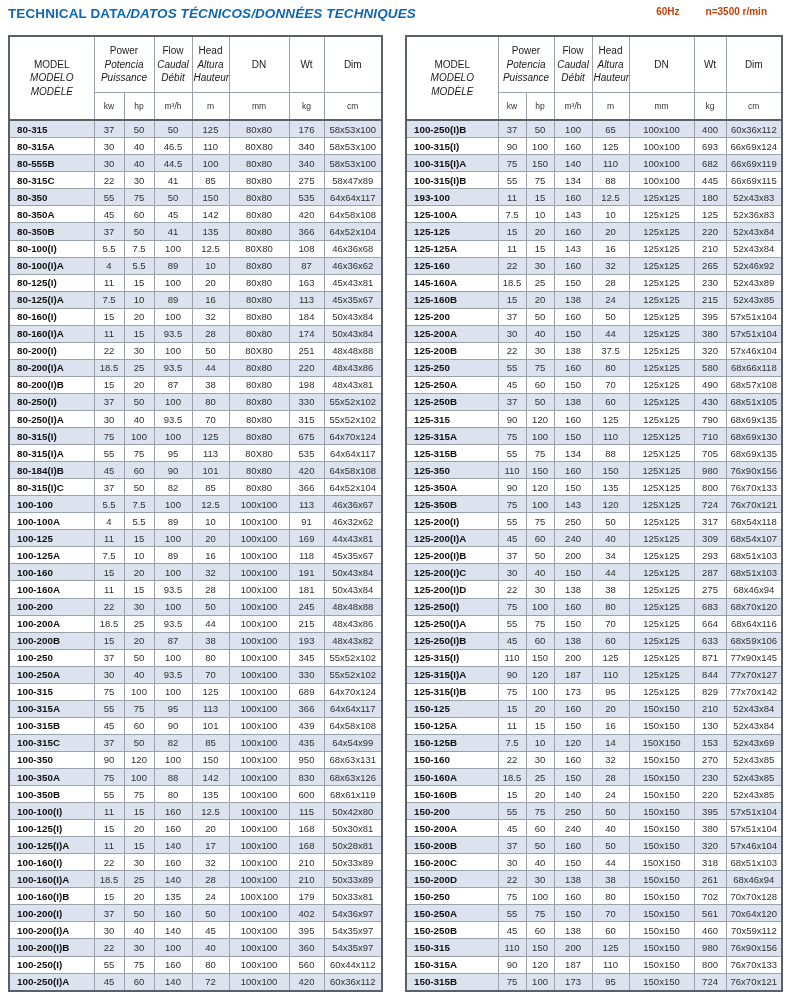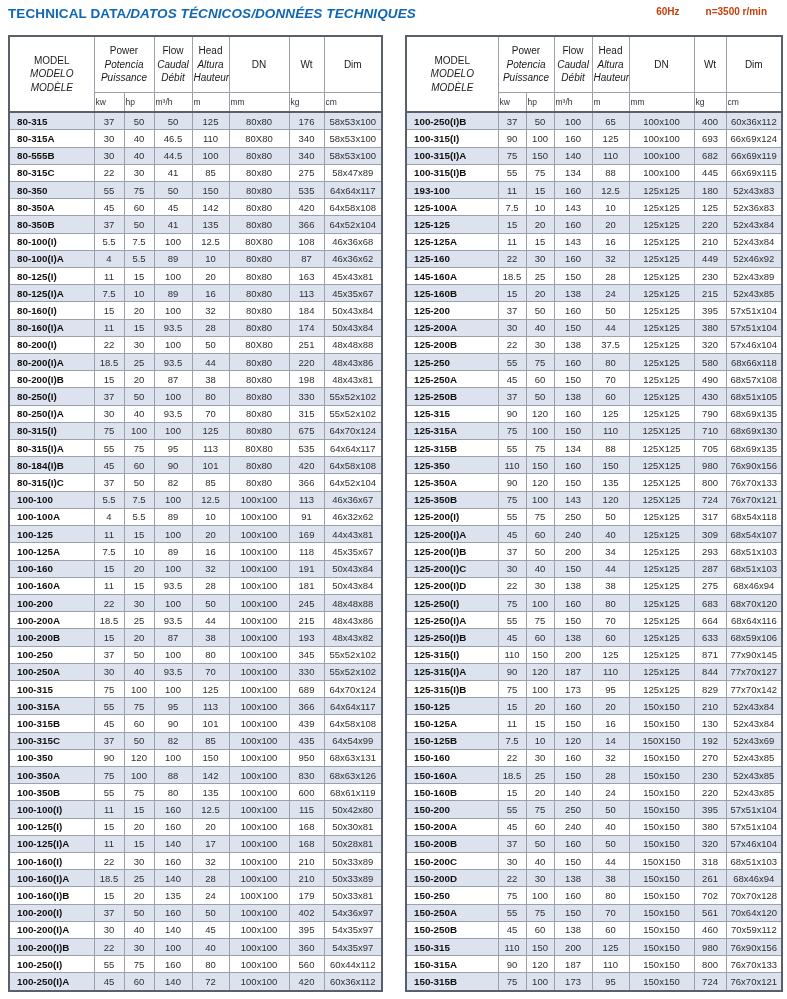--- a/index.html
+++ b/index.html
@@ -20,21 +20,21 @@
   table {
     border-collapse: collapse; table-layout: fixed;
     height: 957px; border: 2px solid #59606a; background: #fff;
   }
   .t-left  { width: 373px; }
   .t-right { width: 376px; }
   th, td { border: 1px solid #9aa1ab; overflow: hidden; white-space: nowrap; }
   thead tr.main th { height: 56px; font-size: 10px; font-weight: normal; color: #1a1a1a; vertical-align: middle; background: #fff; }
   thead tr.main th span { display: block; line-height: 1.35; text-align: center; }
   thead tr.main th .it { font-style: italic; }
-  thead tr.units th { height: 20px; font-weight: normal; font-size: 8.5px; color: #333; text-align: left; background: #fff; }
+  thead tr.units th { height: 28px; font-weight: normal; font-size: 8.5px; color: #333; text-align: center; background: #fff; }
   thead { border-bottom: 2px solid #59606a; }
   tbody td { font-size: 9.5px; text-align: center; color: #2e2e2e; padding: 0; }
   tbody td.model { text-align: left; padding-left: 7px; font-weight: bold; color: #101010; font-size: 9.8px; }
   tbody tr:nth-child(odd) { background: #dde3ee; }
   tbody tr:nth-child(even) { background: #ffffff; }
 </style>
 </head>
 <body>
 
 <div class="titlebar">
@@ -750,21 +750,21 @@
           <td>210</td>
           <td>52x43x84</td>
         </tr>
         <tr>
           <td class="model">125-160</td>
           <td>22</td>
           <td>30</td>
           <td>160</td>
           <td>32</td>
           <td>125x125</td>
-          <td>449</td>
+          <td>265</td>
           <td>52x46x92</td>
         </tr>
         <tr>
           <td class="model">145-160A</td>
           <td>18.5</td>
           <td>25</td>
           <td>150</td>
           <td>28</td>
           <td>125x125</td>
           <td>230</td>
@@ -1030,21 +1030,21 @@
           <td>130</td>
           <td>52x43x84</td>
         </tr>
         <tr>
           <td class="model">150-125B</td>
           <td>7.5</td>
           <td>10</td>
           <td>120</td>
           <td>14</td>
           <td>150X150</td>
-          <td>192</td>
+          <td>153</td>
           <td>52x43x69</td>
         </tr>
         <tr>
           <td class="model">150-160</td>
           <td>22</td>
           <td>30</td>
           <td>160</td>
           <td>32</td>
           <td>150x150</td>
           <td>270</td>

